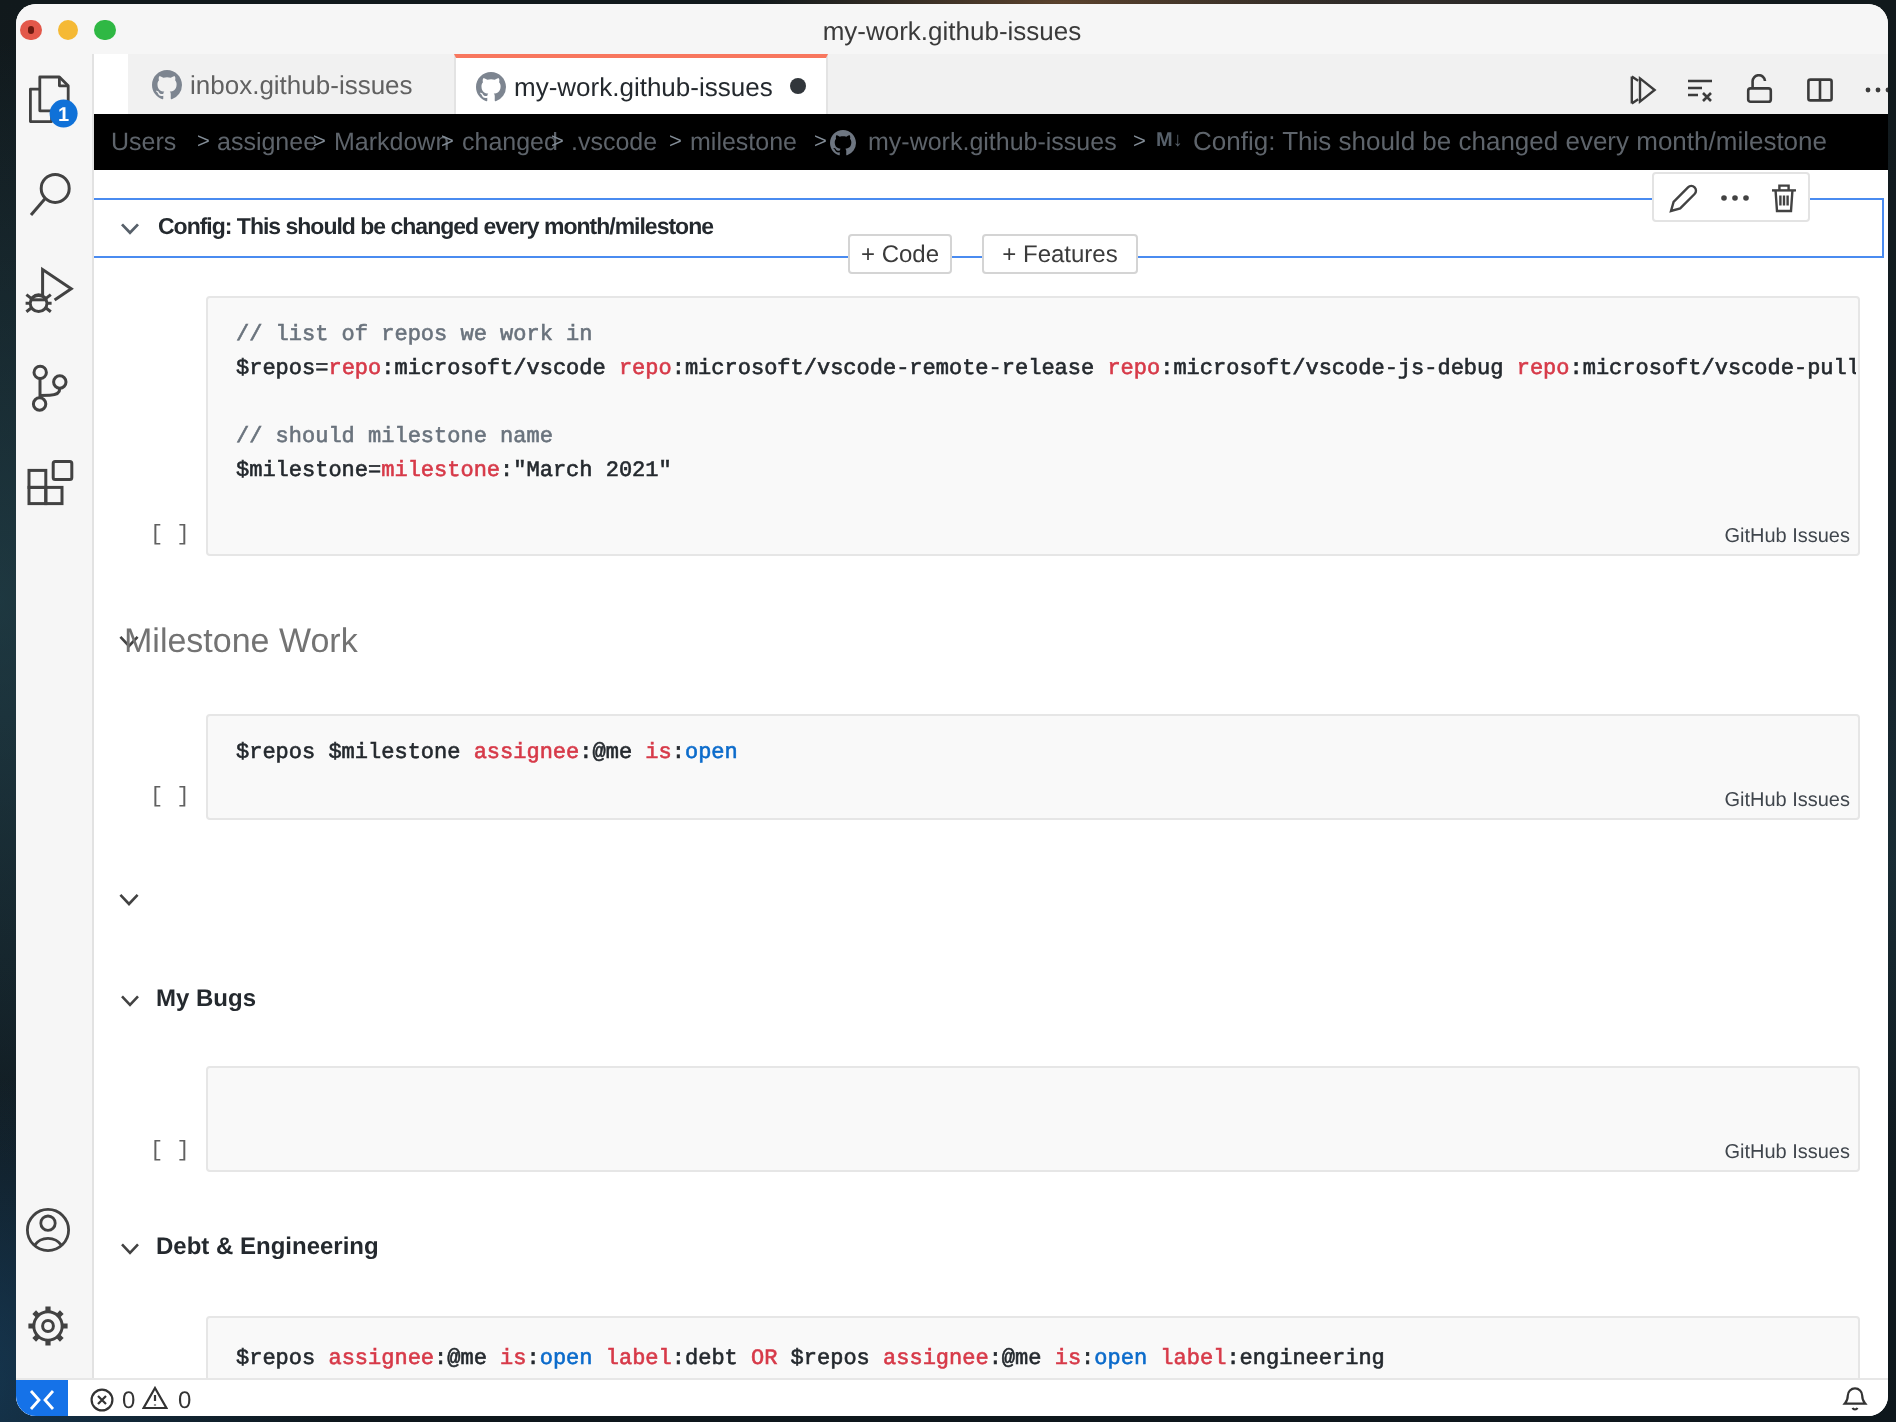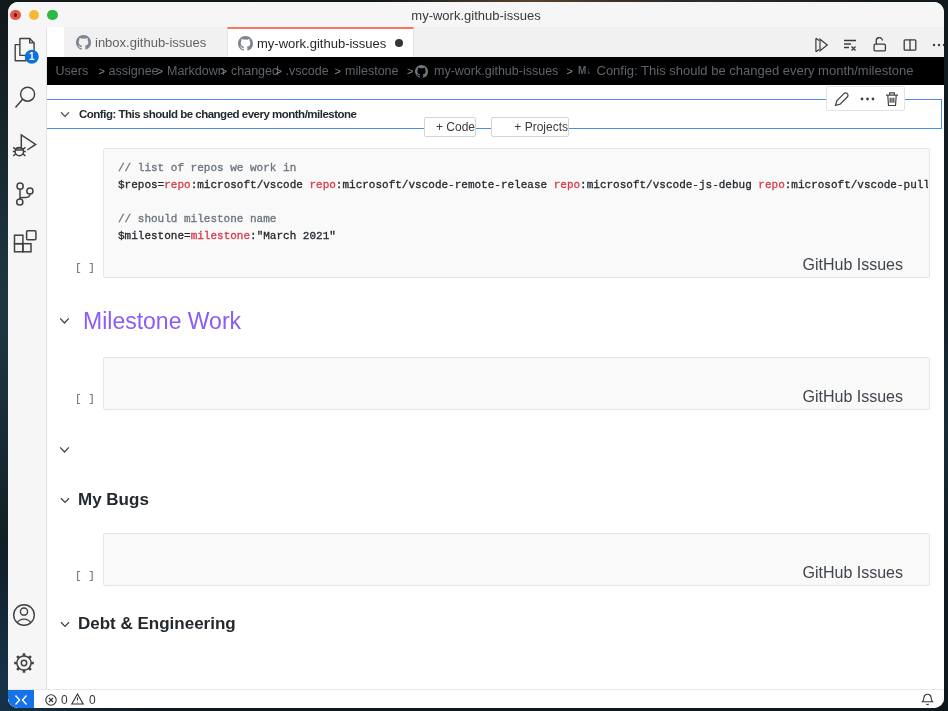--- a/index.html
+++ b/index.html
@@ -46,39 +46,39 @@
     font-size:12.5px; color:#5e646b; line-height:28px; white-space:nowrap; }
   #crumbs span { position:absolute; top:0; }
   #crumbs .sep { color:#848e98; font-size:11px; }
   
   #nb { left:39px; top:83px; width:897px; height:604px; background:#fff; overflow:hidden; }
   .codecell { position:absolute; left:56px; width:827px; background:#f9f9f9;
     border:1px solid #e6e6e6; border-radius:2px; }
   .code { position:absolute; left:14px; top:10.5px; right:1px; overflow:hidden;
     font-family:"Liberation Mono", monospace; font-size:11px; line-height:17px;
     color:#24292e; white-space:pre; -webkit-text-stroke:0.3px currentColor; }
-  .ghlabel { position:absolute; right:26px; bottom:3px; font-size:16px; color:#40464d; }
+  .ghlabel { position:absolute; right:4px; bottom:3px; font-size:10px; color:#40464d; }
   .brk { position:absolute; left:28px; font-family:"Liberation Mono", monospace;
     font-size:11px; line-height:13px; color:#616161; }
   .red { color:#d73a49; }
   .blu { color:#0b6bcb; }
   .gry { color:#6a737d; }
-  .h1cell { position:absolute; left:36px; font-size:23px; line-height:20px; color:#8b5cf6; }
-  .h3cell { position:absolute; left:31px; font-size:17px; line-height:15px; font-weight:bold; color:#24292e; }
+  .h1cell { position:absolute; left:15px; font-size:17px; line-height:20px; color:#737373; }
+  .h3cell { position:absolute; left:31px; font-size:12px; line-height:15px; font-weight:bold; color:#24292e; }
   .chev { position:absolute; }
   
   #configcell { left:-1px; top:14px; width:896px; height:29.5px;
     border:1px solid #4a8bf0; background:#fff; }
   #configcell .label { position:absolute; left:32px; top:8px; font-size:11.5px;
     font-weight:bold; letter-spacing:-0.5px; color:#24292e; }
   #celltoolbar { left:779px; top:1px; width:79px; height:25px; background:#fff;
     border:1px solid #e3e3e3; border-radius:2px; z-index:5; }
   .insbtn { position:absolute; top:32px; height:20px; background:#fff;
     border:1px solid #d4d4d4; border-radius:2px; font-size:12px; color:#3b3b3b;
-    line-height:18px; text-align:right; z-index:4; }
+    line-height:18px; text-align:center; z-index:4; }
   
   #statusbar { left:0; top:687px; width:936px; height:19px; background:#fff;
     border-top:1px solid #e7e7e7; font-size:12px; color:#333; }
   #remote { position:absolute; left:0; top:0; width:26px; height:19px;
     background:#1572e8; border-bottom-left-radius:10px; }
 </style>
 </head>
 <body>
 <div id="win">
 
@@ -244,38 +244,39 @@
           <g fill="none" stroke="#424242" stroke-width="1.2">
             <path d="M2.8 4.5 l0.7 10 h7 l0.7-10"></path>
             <path d="M1 4.2h12"></path>
             <path d="M4.7 4V1.8h4.6V4"></path>
             <path d="M5.2 6.8v5M7 6.8v5M8.8 6.8v5"></path>
           </g>
         </svg>
     </div>
 
     <div class="insbtn abs" style="left:377px; width:52px;">+ Code</div>
-    <div class="insbtn abs" style="left:444px; width:78px;">+ Projects</div>
+    <div class="insbtn abs" style="left:444px; width:78px;">+ Features</div>
 
     <div class="codecell" style="top:63px; height:130px;">
       <div class="code"><span class="gry">// list of repos we work in</span>
 $repos=<span class="red">repo</span>:microsoft/vscode <span class="red">repo</span>:microsoft/vscode-remote-release <span class="red">repo</span>:microsoft/vscode-js-debug <span class="red">repo</span>:microsoft/vscode-pull-request-github
 
 <span class="gry">// should milestone name</span>
 $milestone=<span class="red">milestone</span>:"March 2021"</div>
       <div class="ghlabel">GitHub Issues</div>
     </div>
     <div class="brk" style="top:176.5px">[ ]</div>
 
     <svg class="chev" style="left:12px;top:232px" width="11" height="8" viewBox="0 0 11 8">
         <path d="M1.2 1.4 L5.5 6 L9.8 1.4" fill="none" stroke="#424242" stroke-width="1.3"></path>
       </svg>
     <div class="h1cell" style="top:226px">Milestone Work</div>
 
     <div class="codecell" style="top:272px; height:53px;">
+      <div class="code">$repos $milestone <span class="red">assignee</span>:@me <span class="red">is</span>:<span class="blu">open</span></div>
       <div class="ghlabel">GitHub Issues</div>
     </div>
     <div class="brk" style="top:307.5px">[ ]</div>
 
     <svg class="chev" style="left:12px;top:361px" width="11" height="8" viewBox="0 0 11 8">
         <path d="M1.2 1.4 L5.5 6 L9.8 1.4" fill="none" stroke="#424242" stroke-width="1.3"></path>
       </svg>
 
     <svg class="chev" style="left:13px;top:412px" width="10" height="7" viewBox="0 0 10 7">
         <path d="M1 1.2 L5 5.4 L9 1.2" fill="none" stroke="#424242" stroke-width="1.3"></path>
@@ -285,20 +286,23 @@
     <div class="codecell" style="top:448px; height:53px;">
       <div class="ghlabel">GitHub Issues</div>
     </div>
     <div class="brk" style="top:484.5px">[ ]</div>
 
     <svg class="chev" style="left:13px;top:536px" width="10" height="7" viewBox="0 0 10 7">
         <path d="M1 1.2 L5 5.4 L9 1.2" fill="none" stroke="#424242" stroke-width="1.3"></path>
       </svg>
     <div class="h3cell" style="top:531px">Debt &amp; Engineering</div>
 
+    <div class="codecell" style="top:573px; height:40px;">
+      <div class="code" style="top:12.5px">$repos <span class="red">assignee</span>:@me <span class="red">is</span>:<span class="blu">open</span> <span class="red">label</span>:debt <span class="red">OR</span> $repos <span class="red">assignee</span>:@me <span class="red">is</span>:<span class="blu">open</span> <span class="red">label</span>:engineering</div>
+    </div>
   </div>
 
   <div id="statusbar" class="abs">
     <div id="remote">
       <svg style="position:absolute;left:6px;top:3.5px" width="14" height="12" viewBox="0 0 14 12">
           <g stroke="#fff" stroke-width="1.4" fill="none">
             <path d="M1.5 1.5 L5.5 6 L1.5 10.5"></path>
             <path d="M12.5 1.5 L8.5 6 L12.5 10.5"></path>
           </g>
         </svg>

